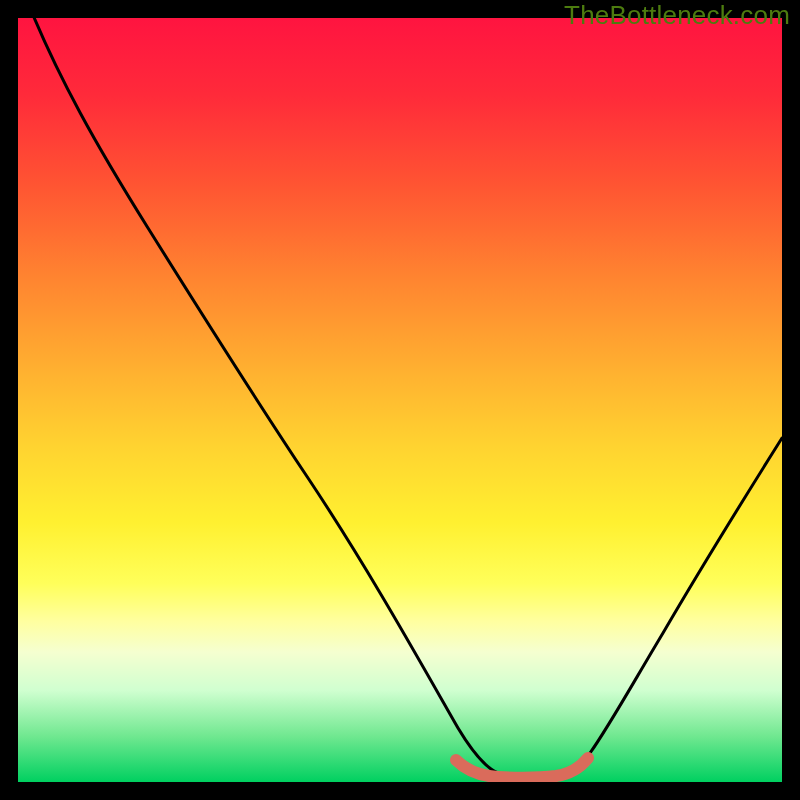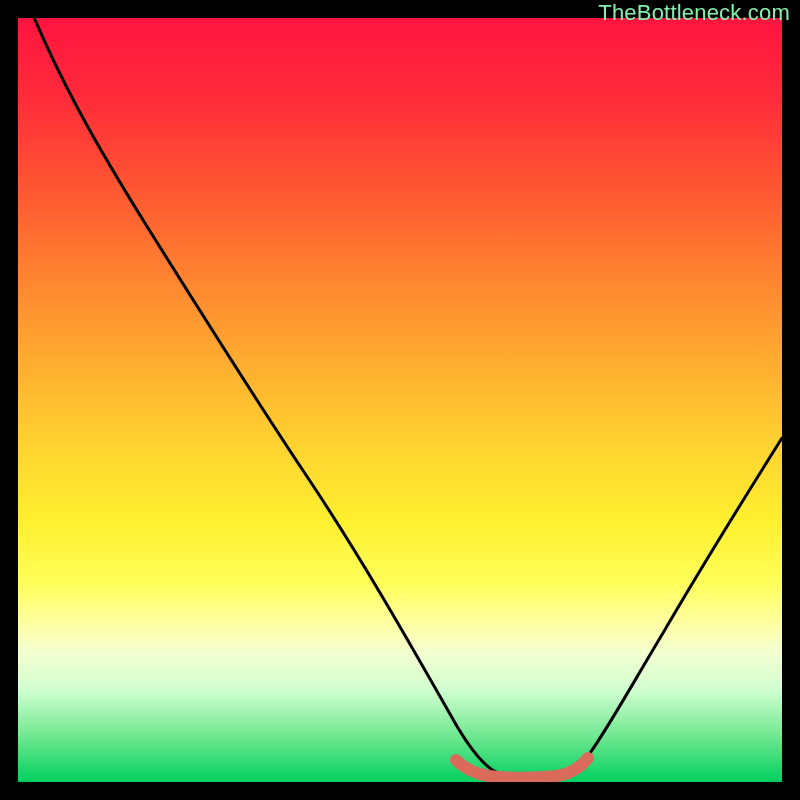--- a/index.html
+++ b/index.html
@@ -43,23 +43,23 @@
   .plot-area svg {
     position: absolute;
     inset: 0;
     width: 100%;
     height: 100%;
   }
   .watermark {
     position: absolute;
     top: 0;
     right: 10px;
-    font-size: 22px;
+    font-size: 26px;
     font-weight: 500;
-    color: #86efac;
+    color: #4d7c0f;
     letter-spacing: 0.2px;
   }
 </style>
 </head>
 <body>
 
 <div class="frame">
   <div class="plot-area">
     <svg viewBox="0 0 764 764" preserveAspectRatio="none">
       <path d="M 8 -20

